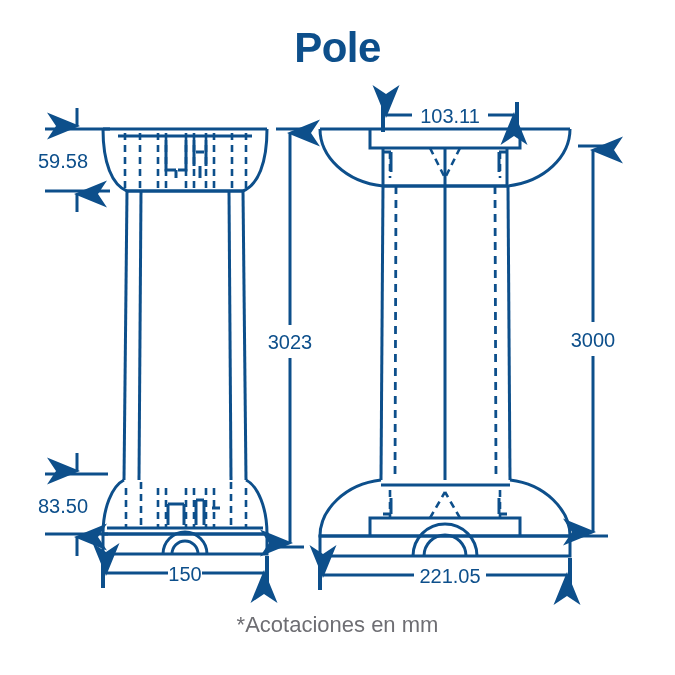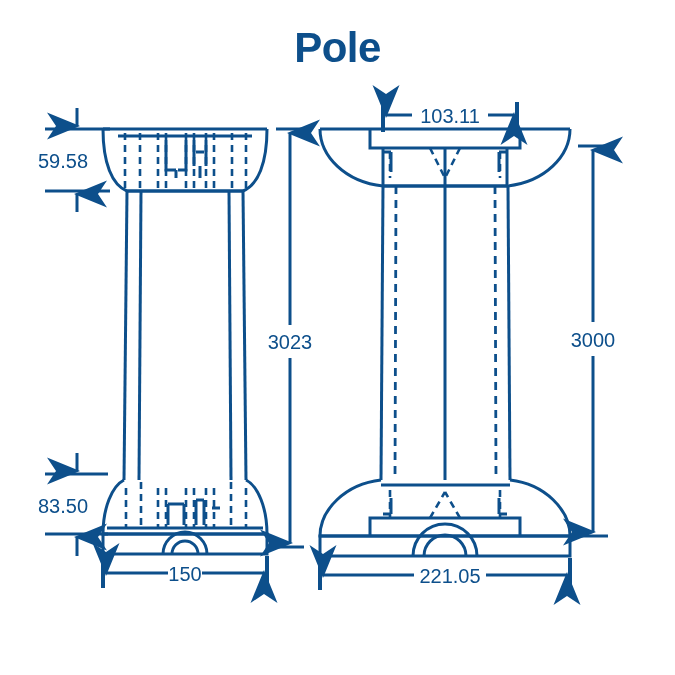--- a/index.html
+++ b/index.html
@@ -265,14 +265,15 @@
         <path d="M320,558 L320,590" stroke-width="4"></path>
         <path d="M570,558 L570,590" stroke-width="4"></path>
         <path d="M414,575 L323,575" stroke-width="3" marker-end="url(#arrUp)"></path>
         <path d="M486,575 L567,575" stroke-width="3" marker-end="url(#arrUp)"></path>
         <text class="dim-text" x="450" y="583" text-anchor="middle" stroke="none">221.05</text>
       </g>
 
     </g>
   </svg>
 
+  <div id="footnote">*Acotaciones en mm</div>
 
 </div>
 
 </body></html>

